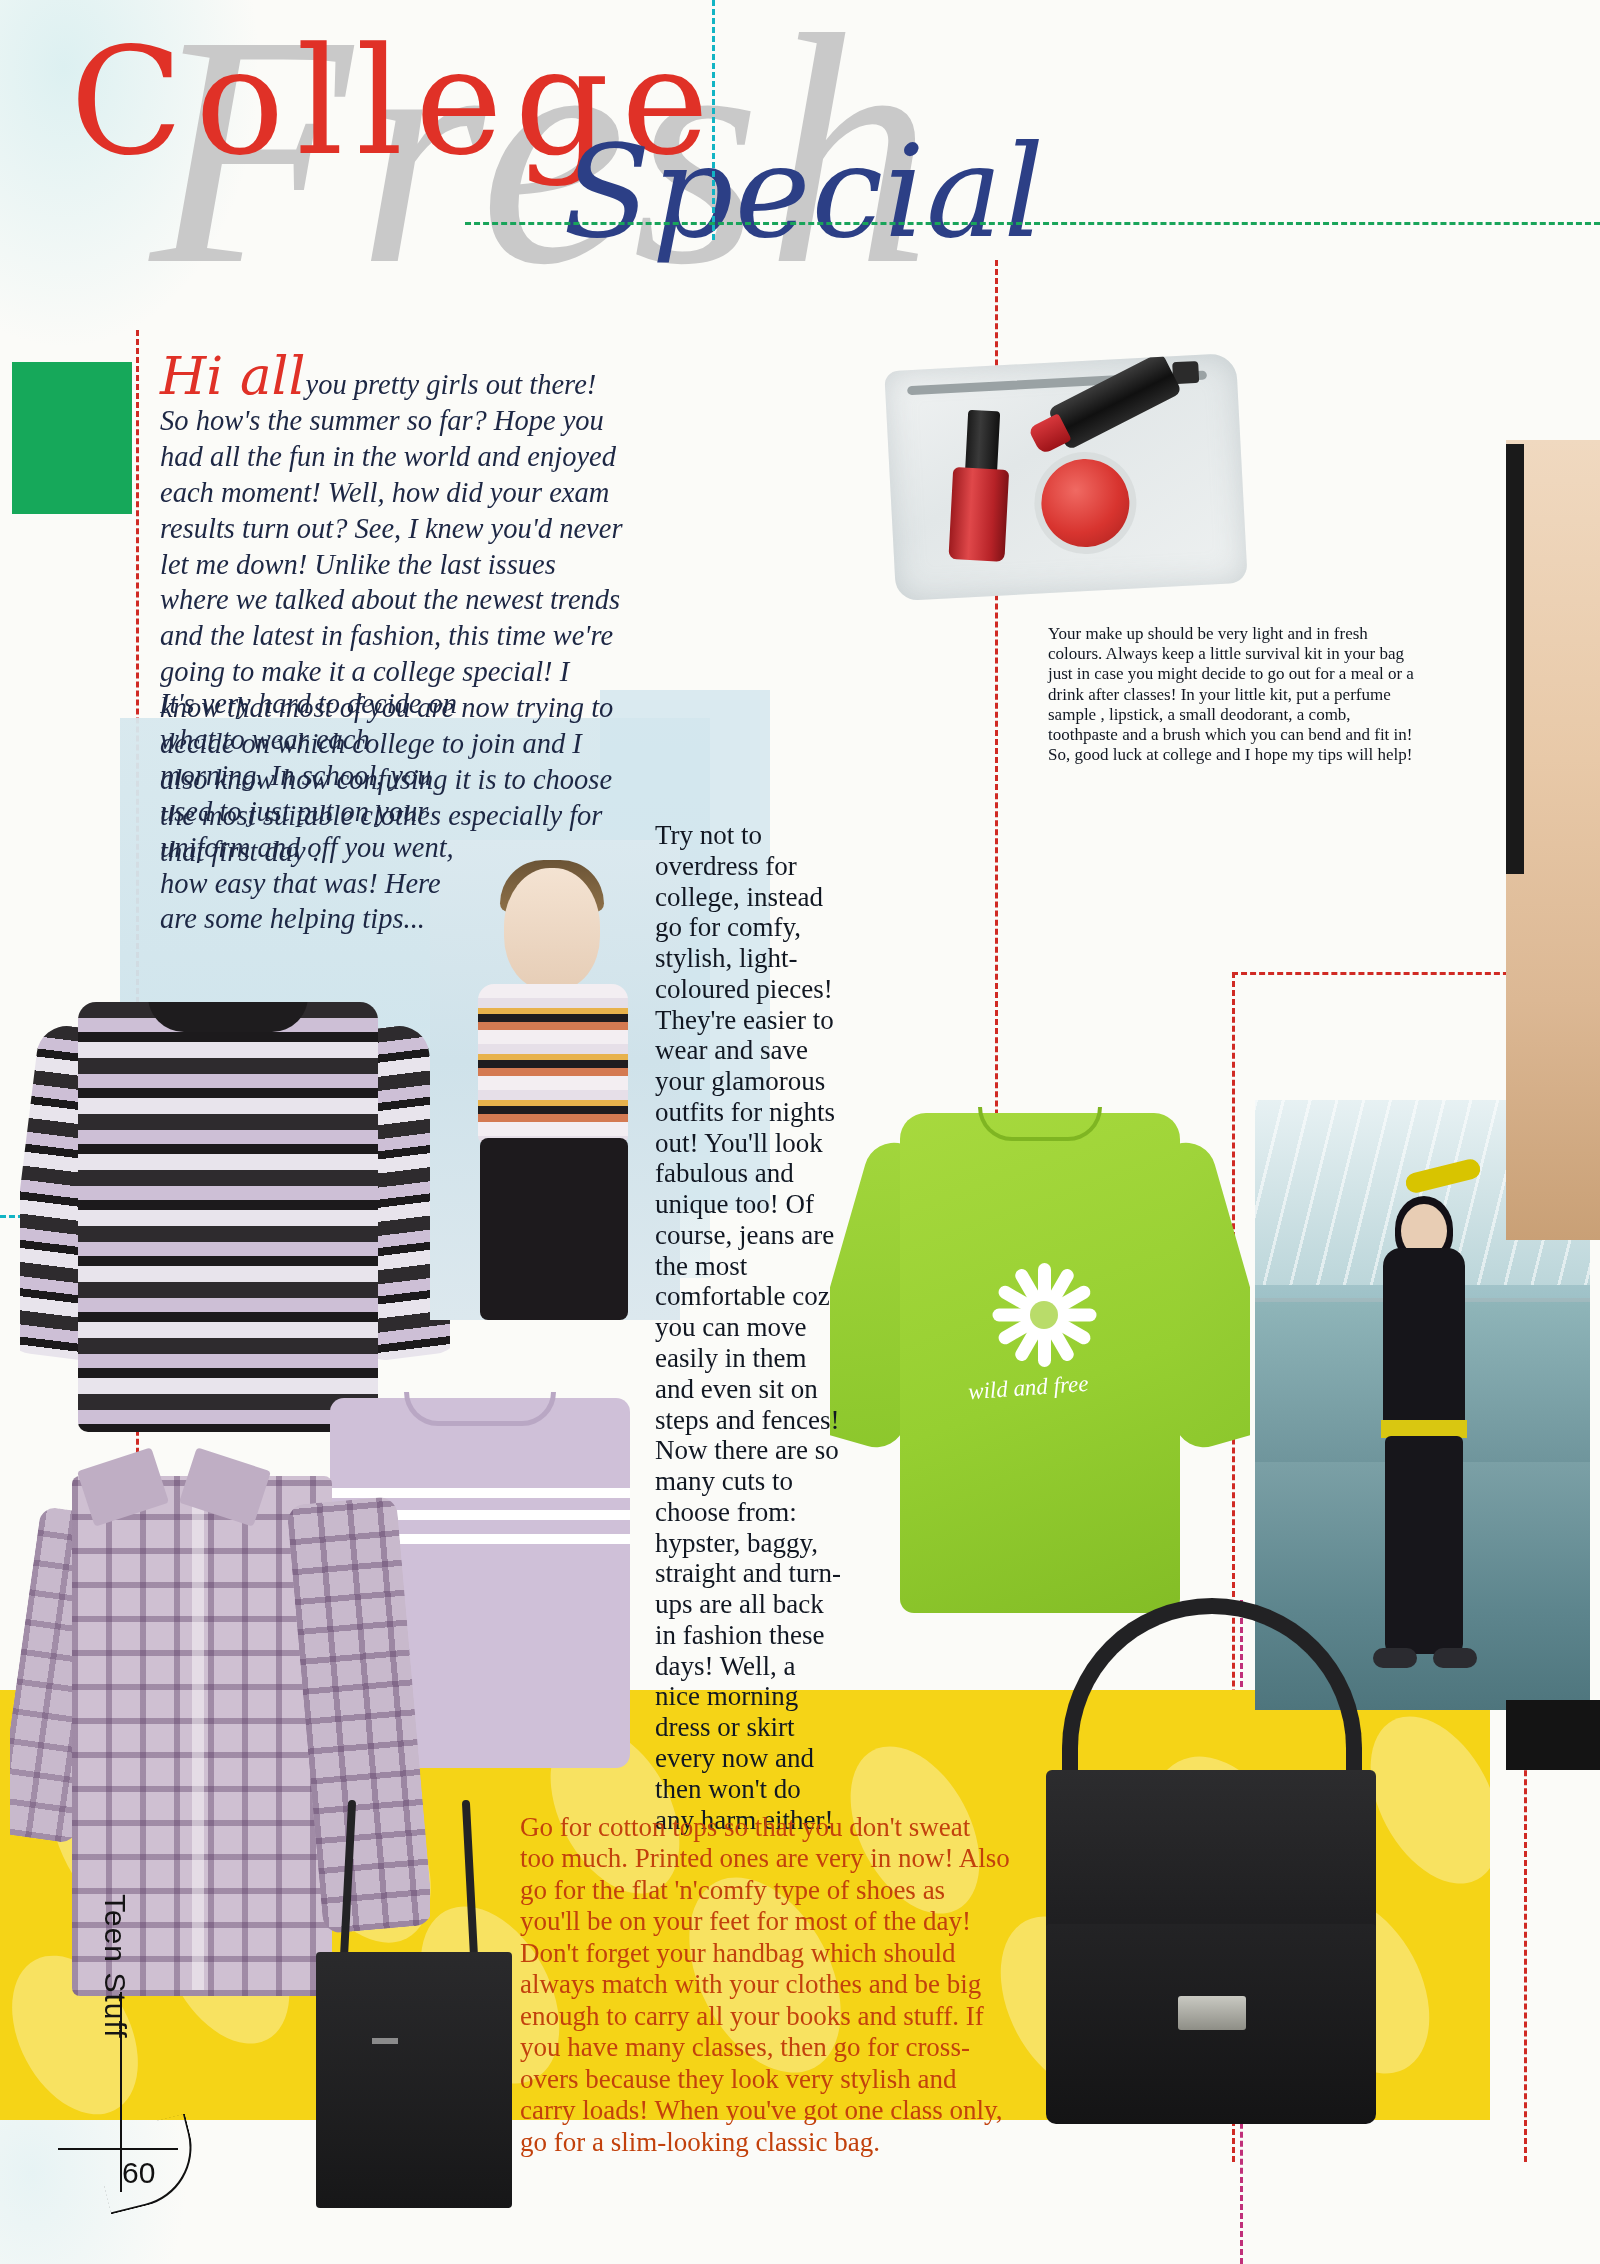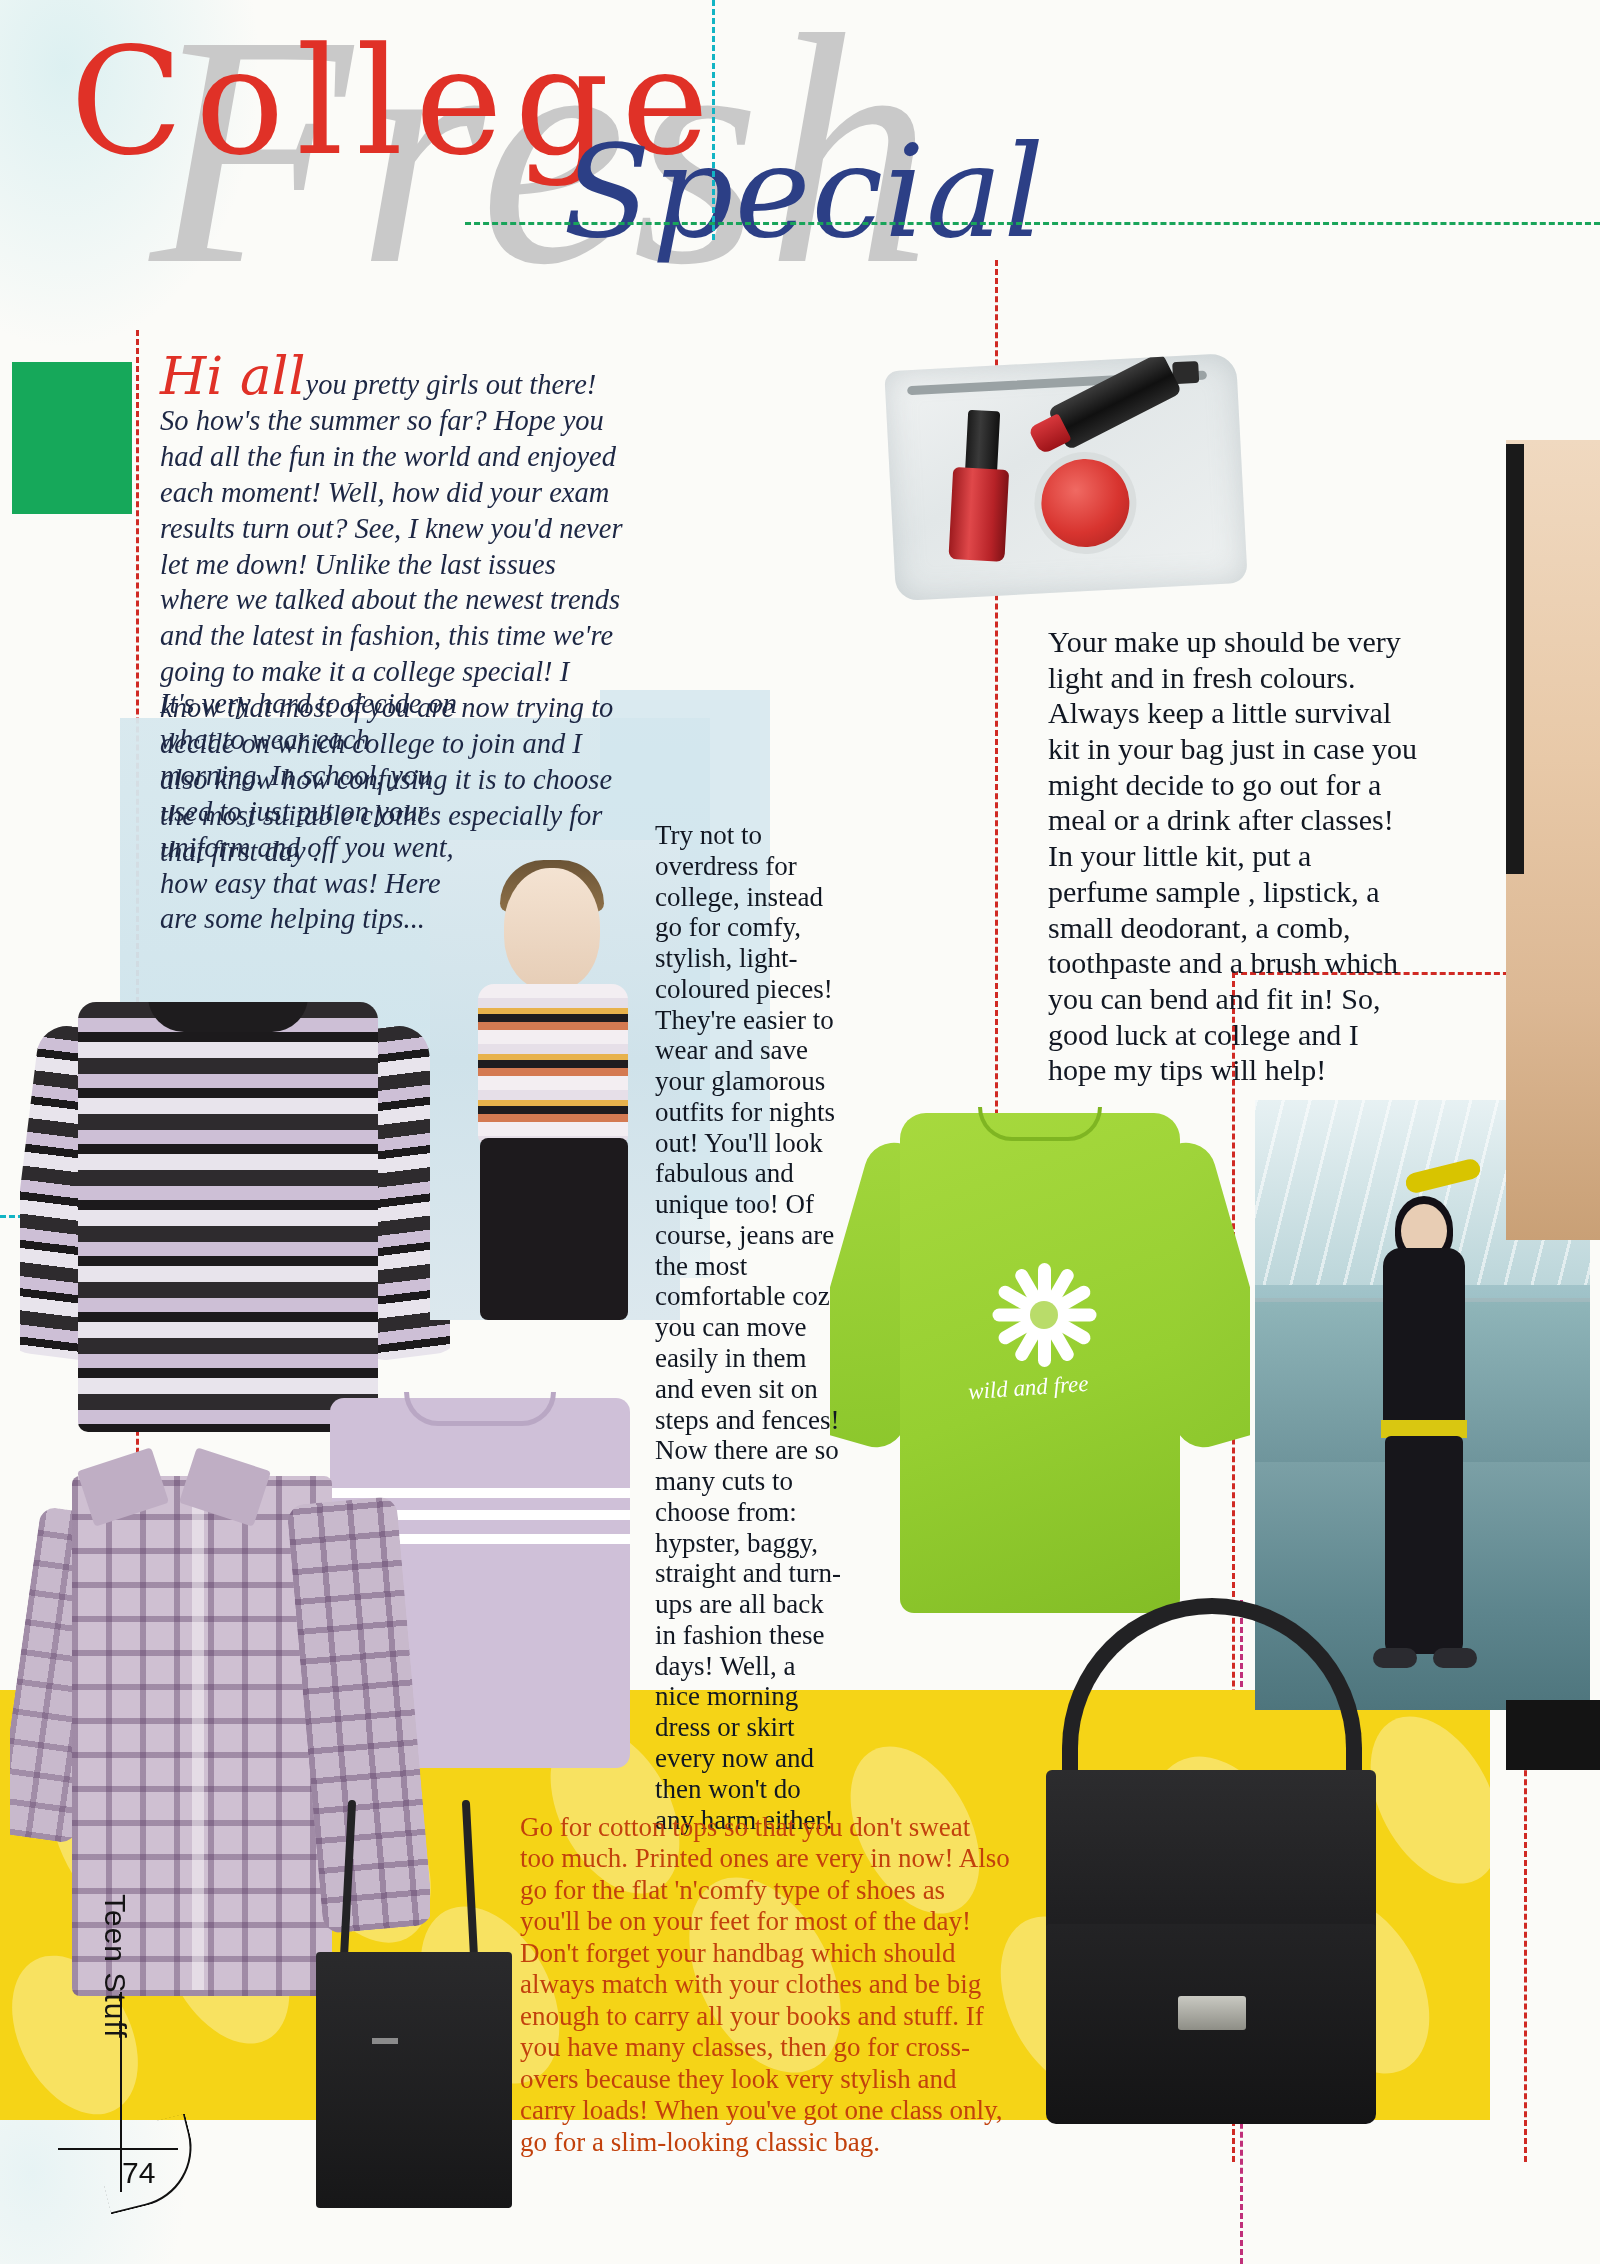--- a/index.html
+++ b/index.html
@@ -169,21 +169,21 @@
     line-height: 1.14;
     color: #111722;
   }
 
   
   .col-makeup {
     position: absolute;
     left: 1048px; top: 624px;
     width: 370px;
     font-family: "Liberation Serif", serif;
-    font-size: 30px;
+    font-size: 17px;
     line-height: 1.19;
     color: #111722;
   }
 
   
   .yellow-band {
     position: absolute;
     left: 0; top: 1690px;
     width: 1490px; height: 430px;
     background: #f5d417;
@@ -815,15 +815,15 @@
 
   <div class="col-yellow">Go for cotton tops so that you don't sweat too much. Printed ones are very in now!
 Also go for the flat 'n'comfy type of shoes as you'll be on your feet for most of the day! Don't forget your handbag which should always match with your clothes and be big enough to carry all your books and stuff. If you have many classes, then go for cross-overs because they look very stylish and carry loads! When you've got one class only, go for a slim-looking classic bag.</div>
 
   <div class="runner">
     <div class="runner-text">Teen Stuff</div>
   </div>
   <div class="runner-rule-v"></div>
   <div class="runner-rule-h"></div>
   <div class="page-arc"></div>
-  <div class="page-num">74</div>
+  <div class="page-num">60</div>
 
 </div>
 
 </body></html>

